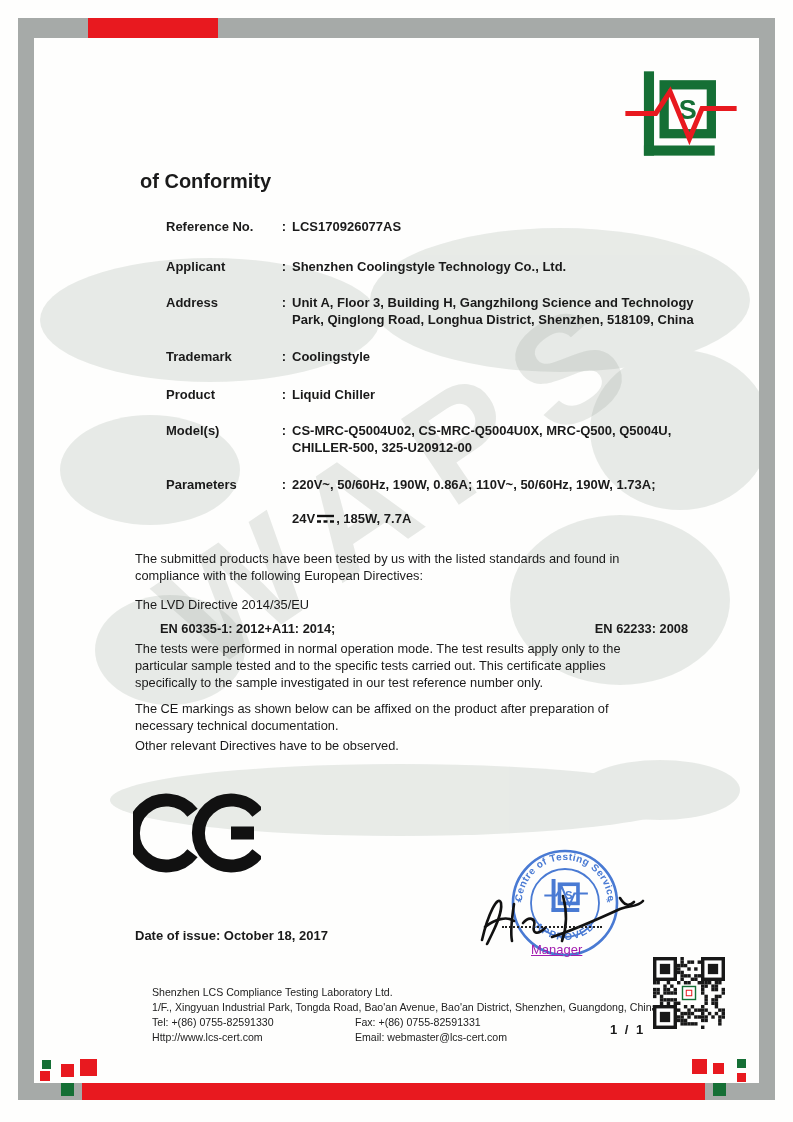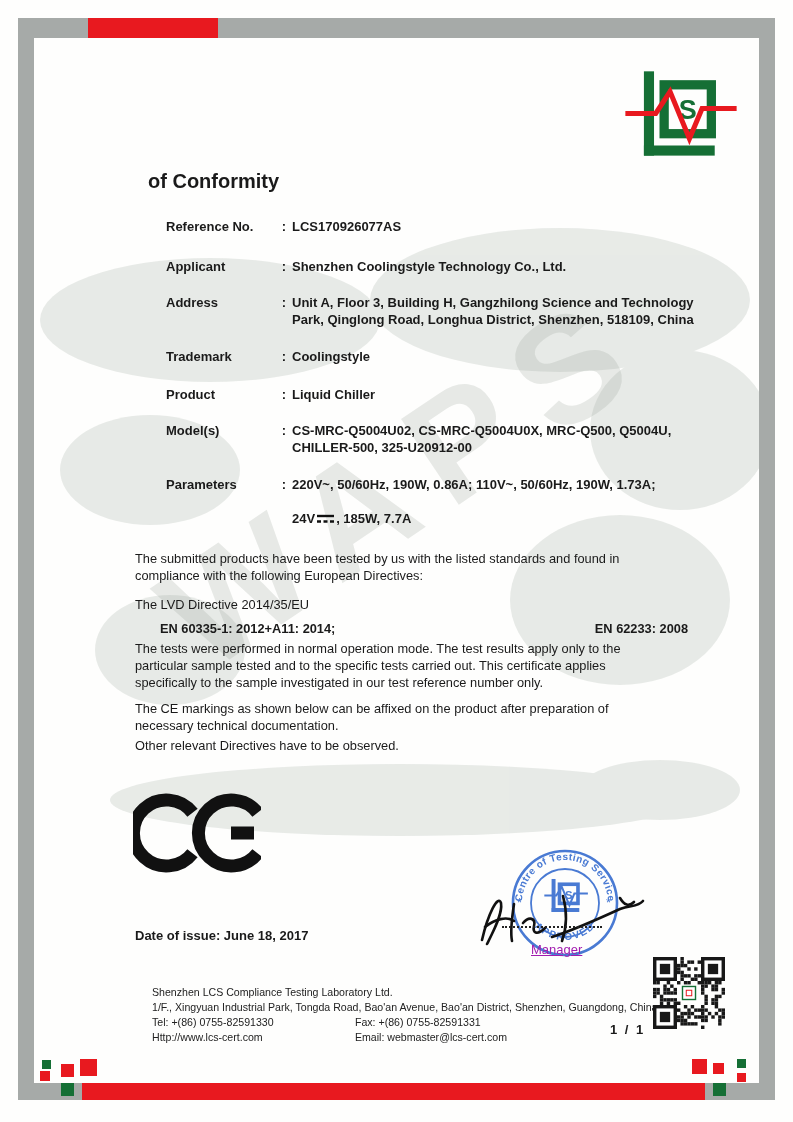--- a/index.html
+++ b/index.html
@@ -18,21 +18,21 @@
   .sq{position:absolute;}
   
   .mapbg{position:absolute;left:0;top:0;width:793px;height:1122px;pointer-events:none;}
   .watermark{
     position:absolute;left:130px;top:560px;width:600px;
     font-size:150px;font-weight:bold;letter-spacing:26px;color:rgba(150,160,152,0.22);
     transform:rotate(-34deg);transform-origin:left top;pointer-events:none;user-select:none;
   }
   
   .title-main{position:absolute;left:138px;top:128px;font-size:31px;font-weight:bold;letter-spacing:1px;}
-  .title-sub{position:absolute;left:148px;top:170px;font-size:20px;font-weight:bold;}
+  .title-sub{position:absolute;left:140px;top:170px;font-size:20px;font-weight:bold;}
   .logo{position:absolute;left:622px;top:66px;}
   
   .frow{position:absolute;left:135px;width:528px;display:flex;align-items:flex-start;font-size:13px;font-weight:bold;line-height:1.32;padding-left:31px;}
   .frow .lbl{width:110px;flex:0 0 110px;}
   .frow .col{width:16px;flex:0 0 16px;text-align:center;}
   .frow .val{flex:1;max-width:402px;}
   
   .para{position:absolute;left:135px;width:525px;font-size:12.8px;line-height:1.33;}
   .bold{font-weight:normal;}
   .enrow{position:absolute;left:135px;width:528px;display:flex;justify-content:space-between;font-size:12.8px;font-weight:bold;padding-left:25px;}
@@ -149,21 +149,21 @@
   <div class="para" style="top:640px">The tests were performed in normal operation mode. The test results apply only to the particular sample tested and to the specific tests carried out. This certificate applies specifically to the sample investigated in our test reference number only.</div>
   <div class="para" style="top:700px">The CE markings as shown below can be affixed on the product after preparation of necessary technical documentation.</div>
   <div class="para" style="top:737px">Other relevant Directives have to be observed.</div>
 
   <svg class="ce" width="128" height="88" viewBox="0 0 128 88">
     <path d="M 59.5 20.8 A 33 33 0 1 0 59.5 61.2" fill="none" stroke="#111" stroke-width="13"></path>
     <path d="M 124.5 20.8 A 33 33 0 1 0 124.5 61.2" fill="none" stroke="#111" stroke-width="13"></path>
     <line x1="98" y1="41" x2="121" y2="41" stroke="#111" stroke-width="13"></line>
   </svg>
 
-  <div class="issue">Date of issue: June 18, 2017</div>
+  <div class="issue">Date of issue: October 18, 2017</div>
 
   <svg class="stamp" width="140" height="140" viewBox="0 0 140 140">
     <circle cx="70" cy="70" r="52" fill="none" stroke="#3a6fd0" stroke-width="2.6"></circle>
     <circle cx="70" cy="70" r="34" fill="none" stroke="#3a6fd0" stroke-width="1.8"></circle>
     <defs>
       <path id="arcTop" d="M 27 70 A 43 43 0 0 1 113 70"></path>
       <path id="arcBot" d="M 29 74 A 42 42 0 0 0 111 74"></path>
     </defs>
     <text font-size="10" font-weight="bold" fill="#3a6fd0" letter-spacing="0.5" font-family="Liberation Sans, sans-serif">
       <textPath href="#arcTop" startOffset="50%" text-anchor="middle">Centre of Testing Service</textPath>

